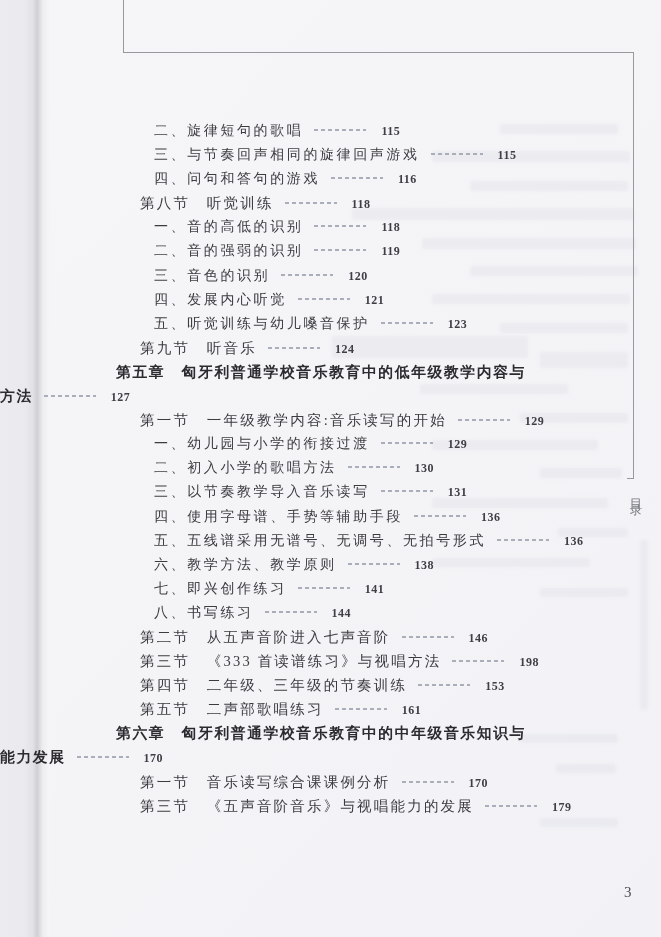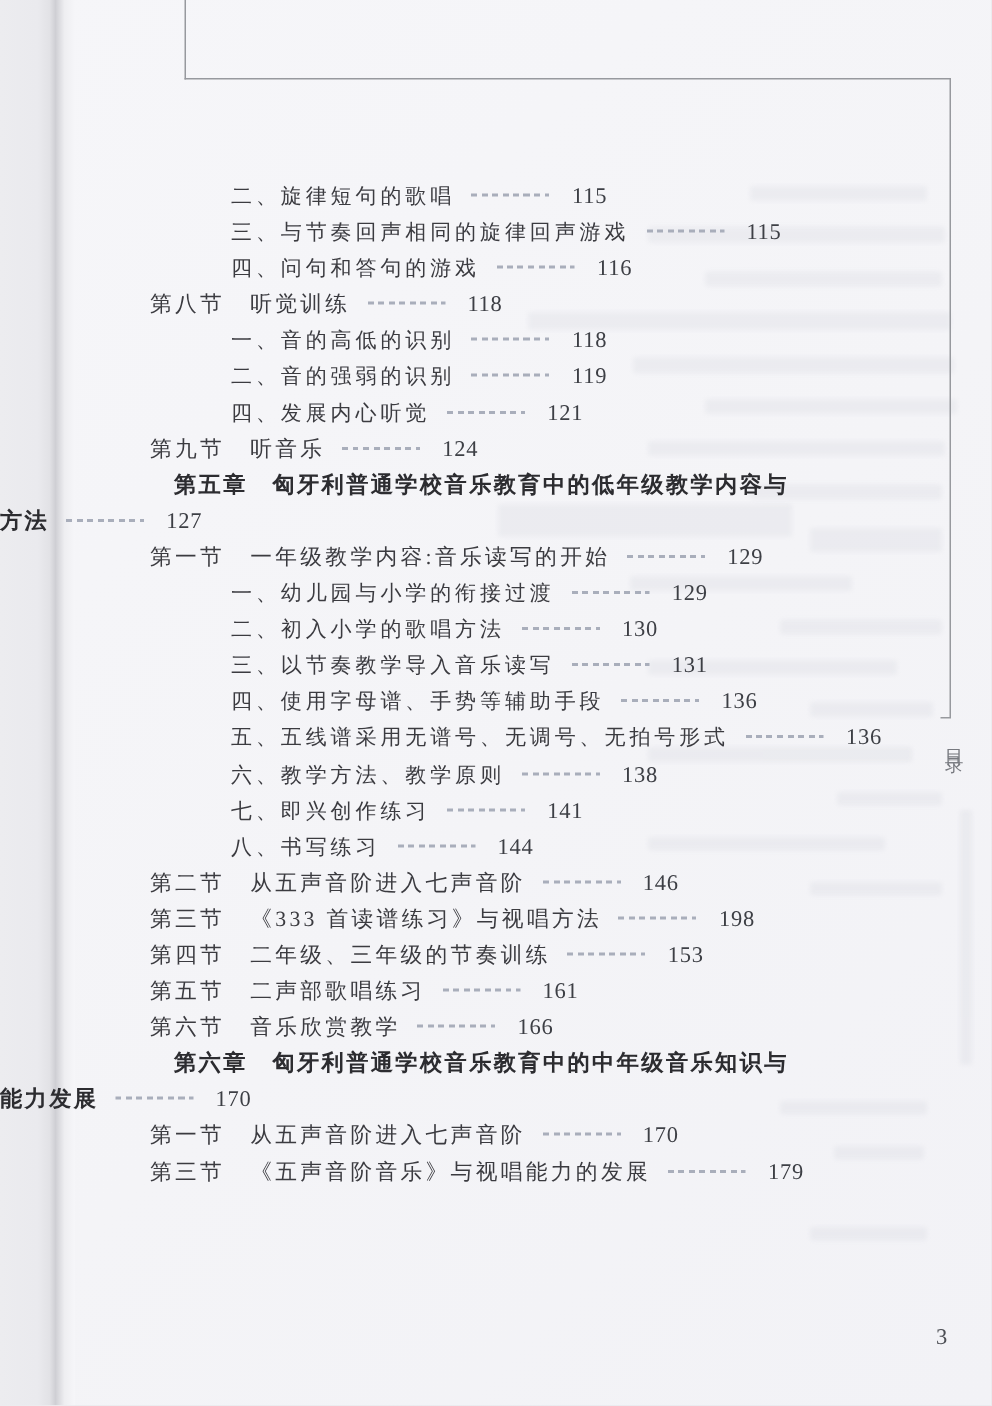--- a/index.html
+++ b/index.html
@@ -47,21 +47,21 @@
     width: 661px;
   }
   .toc-row {
     height: 24.1px;
     line-height: 24.1px;
     white-space: nowrap;
     color: #3b3b40;
   }
   .toc-row .txt { display: inline; }
   .toc-row.item    { padding-left: 154px; font-size: 14px;   letter-spacing: 2.6px; }
-  .toc-row.section { padding-left: 100px; font-size: 14.5px; letter-spacing: 2.2px; }
+  .toc-row.section { padding-left: 100px; font-size: 14.5px; letter-spacing: 2.2px; margin-left: 40px; }
   .toc-row.chapter, .toc-row.chapter-cont {
     font-family: "DejaVu Sans", sans-serif;
     font-weight: 700;
     font-size: 14.8px;
     letter-spacing: 1.6px;
     color: #2c2c30;
   }
   .toc-row.chapter      { padding-left: 116px; }
   .toc-row.chapter-cont { }
 
@@ -71,22 +71,22 @@
     height: 2px;
     margin-left: 11px;
     vertical-align: 4px;
     background: repeating-linear-gradient(to right,
       #a9aebb 0 4px, rgba(0,0,0,0) 4px 7px);
   }
   .pagenum {
     display: inline-block;
     margin-left: 15px;
     font-family: "Liberation Serif", serif;
-    font-weight: 400;
-    font-size: 15px;
+    font-weight: 700;
+    font-size: 12px;
     letter-spacing: 0.5px;
     color: #3d3f45;
   }
 
   .folio {
     position: absolute;
     left: 624px; top: 884px;
     font-family: "Liberation Serif", serif;
     font-size: 15px;
     color: #4c4e54;
@@ -141,39 +141,40 @@
 
   <div class="side-label">目录</div>
 
   <div class="toc" id="toc">
       <div class="toc-row item"><span class="txt">二、旋律短句的歌唱</span><span class="leader"></span><span class="pagenum">115</span></div>
       <div class="toc-row item"><span class="txt">三、与节奏回声相同的旋律回声游戏</span><span class="leader"></span><span class="pagenum">115</span></div>
       <div class="toc-row item"><span class="txt">四、问句和答句的游戏</span><span class="leader"></span><span class="pagenum">116</span></div>
       <div class="toc-row section"><span class="txt">第八节　听觉训练</span><span class="leader"></span><span class="pagenum">118</span></div>
       <div class="toc-row item"><span class="txt">一、音的高低的识别</span><span class="leader"></span><span class="pagenum">118</span></div>
       <div class="toc-row item"><span class="txt">二、音的强弱的识别</span><span class="leader"></span><span class="pagenum">119</span></div>
+      <div class="toc-row item"><span class="txt">三、音色的识别</span><span class="leader"></span><span class="pagenum">120</span></div>
       <div class="toc-row item"><span class="txt">四、发展内心听觉</span><span class="leader"></span><span class="pagenum">121</span></div>
+      <div class="toc-row item"><span class="txt">五、听觉训练与幼儿嗓音保护</span><span class="leader"></span><span class="pagenum">123</span></div>
       <div class="toc-row section"><span class="txt">第九节　听音乐</span><span class="leader"></span><span class="pagenum">124</span></div>
       <div class="toc-row chapter"><span class="txt">第五章　匈牙利普通学校音乐教育中的低年级教学内容与</span></div>
       <div class="toc-row chapter-cont"><span class="txt">方法</span><span class="leader"></span><span class="pagenum">127</span></div>
       <div class="toc-row section"><span class="txt">第一节　一年级教学内容:音乐读写的开始</span><span class="leader"></span><span class="pagenum">129</span></div>
       <div class="toc-row item"><span class="txt">一、幼儿园与小学的衔接过渡</span><span class="leader"></span><span class="pagenum">129</span></div>
       <div class="toc-row item"><span class="txt">二、初入小学的歌唱方法</span><span class="leader"></span><span class="pagenum">130</span></div>
       <div class="toc-row item"><span class="txt">三、以节奏教学导入音乐读写</span><span class="leader"></span><span class="pagenum">131</span></div>
       <div class="toc-row item"><span class="txt">四、使用字母谱、手势等辅助手段</span><span class="leader"></span><span class="pagenum">136</span></div>
       <div class="toc-row item"><span class="txt">五、五线谱采用无谱号、无调号、无拍号形式</span><span class="leader"></span><span class="pagenum">136</span></div>
       <div class="toc-row item"><span class="txt">六、教学方法、教学原则</span><span class="leader"></span><span class="pagenum">138</span></div>
       <div class="toc-row item"><span class="txt">七、即兴创作练习</span><span class="leader"></span><span class="pagenum">141</span></div>
       <div class="toc-row item"><span class="txt">八、书写练习</span><span class="leader"></span><span class="pagenum">144</span></div>
       <div class="toc-row section"><span class="txt">第二节　从五声音阶进入七声音阶</span><span class="leader"></span><span class="pagenum">146</span></div>
       <div class="toc-row section"><span class="txt">第三节　《333 首读谱练习》与视唱方法</span><span class="leader"></span><span class="pagenum">198</span></div>
       <div class="toc-row section"><span class="txt">第四节　二年级、三年级的节奏训练</span><span class="leader"></span><span class="pagenum">153</span></div>
       <div class="toc-row section"><span class="txt">第五节　二声部歌唱练习</span><span class="leader"></span><span class="pagenum">161</span></div>
-      <div class="toc-row section"><span class="txt">第六节　音乐欣赏教学</span><span class="leader"></span><span class="pagenum">166</span></div>
       <div class="toc-row chapter"><span class="txt">第六章　匈牙利普通学校音乐教育中的中年级音乐知识与</span></div>
       <div class="toc-row chapter-cont"><span class="txt">能力发展</span><span class="leader"></span><span class="pagenum">170</span></div>
-      <div class="toc-row section"><span class="txt">第一节　从五声音阶进入七声音阶</span><span class="leader"></span><span class="pagenum">170</span></div>
+      <div class="toc-row section"><span class="txt">第一节　音乐读写综合课课例分析</span><span class="leader"></span><span class="pagenum">170</span></div>
       <div class="toc-row section"><span class="txt">第三节　《五声音阶音乐》与视唱能力的发展</span><span class="leader"></span><span class="pagenum">179</span></div>
     </div>
 
   <div class="folio">3</div>
 
 </div>
 
 </body></html>

